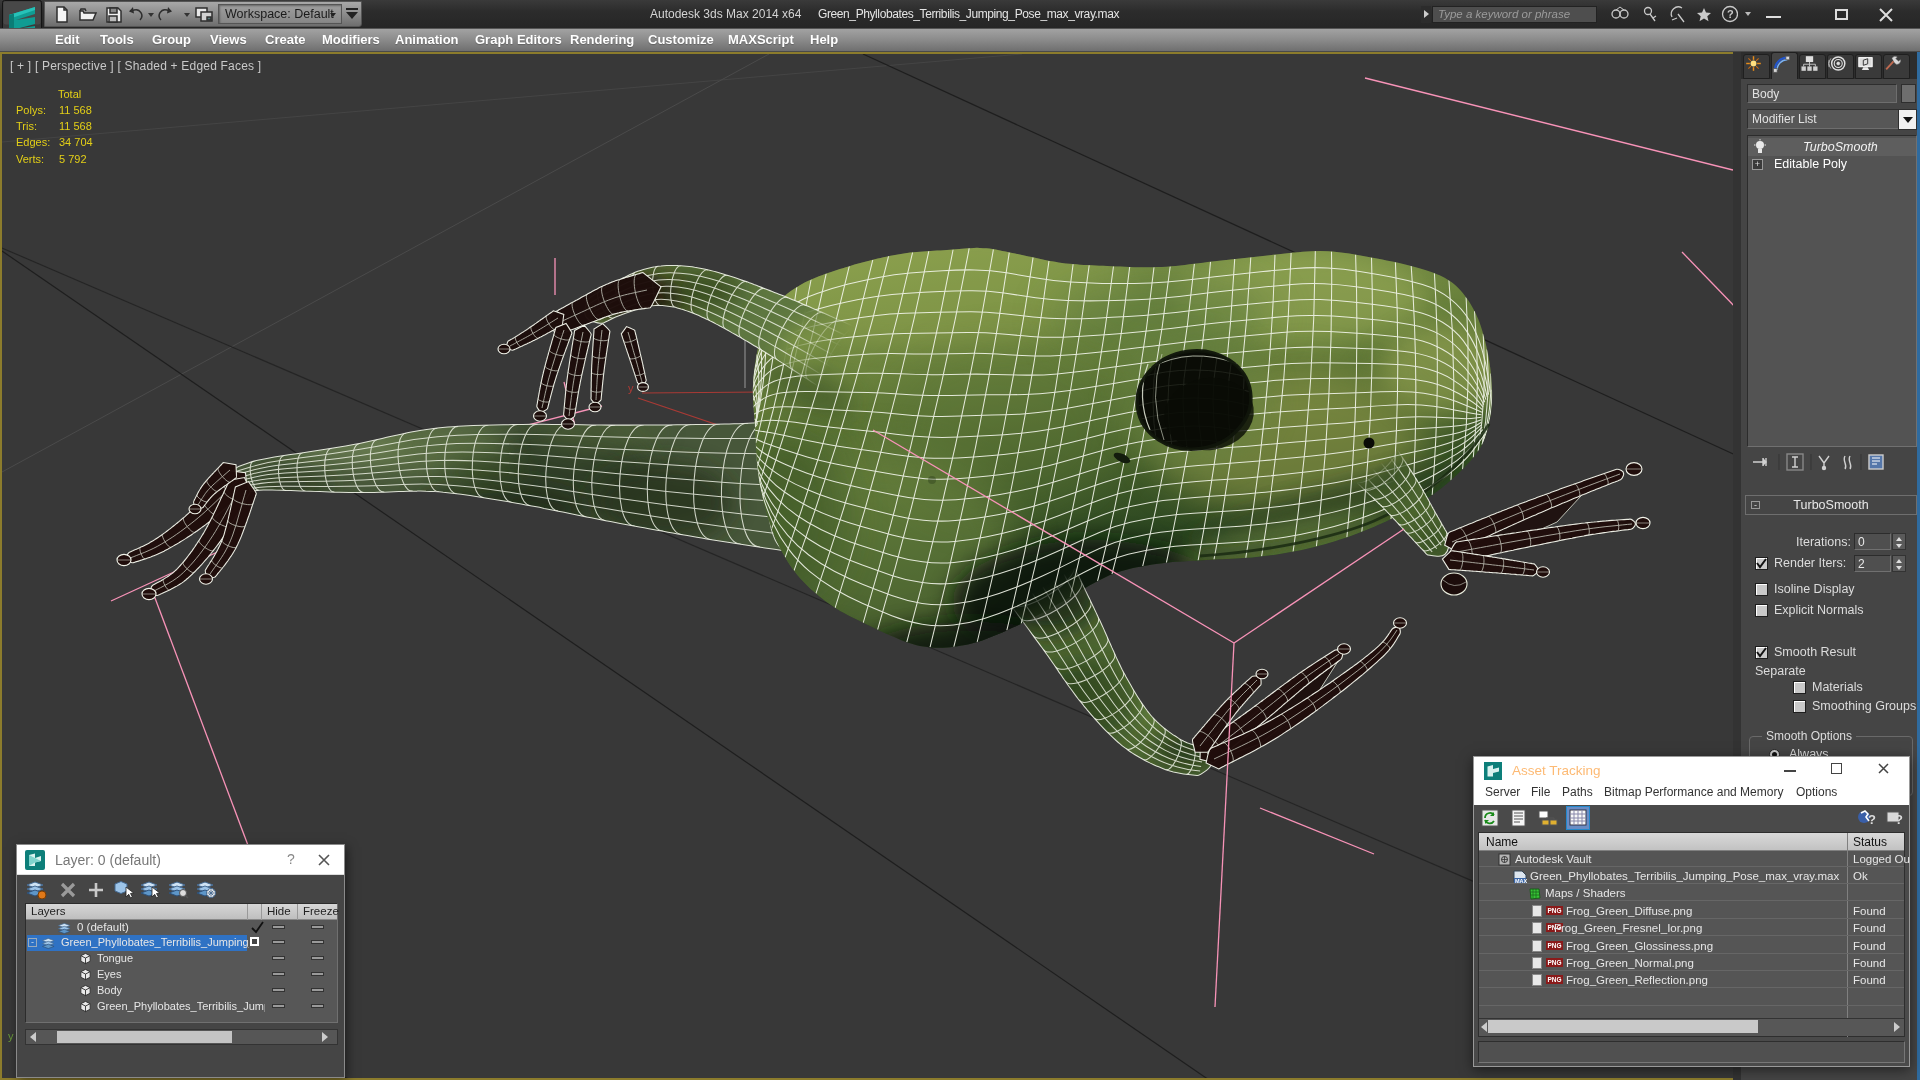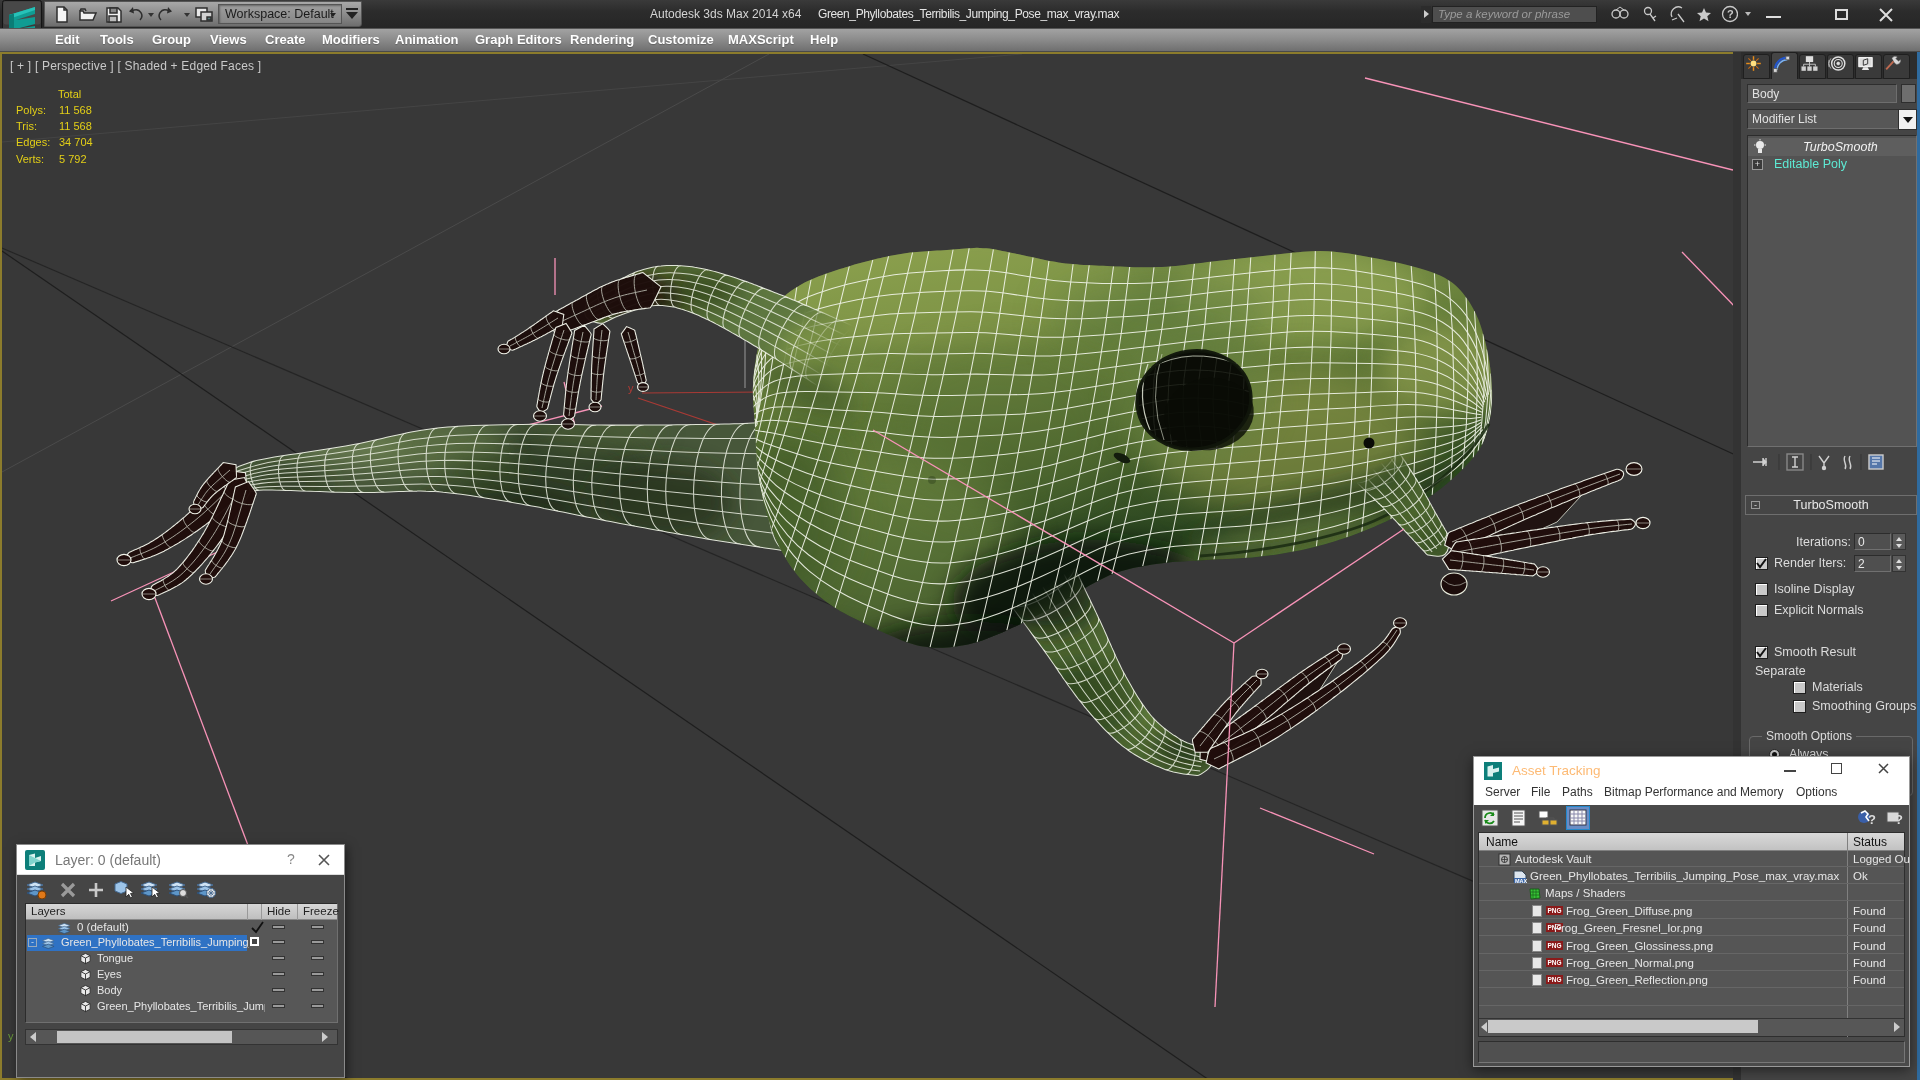--- a/index.html
+++ b/index.html
@@ -689,21 +689,21 @@
     <div class="abs" style="left:7px;top:86px;width:168px;height:18px;background:#5e5e5e"></div>
     <svg class="abs" style="left:12px;top:87px" width="14" height="16">
       <circle cx="7" cy="6" r="4" fill="#e9e9e9"></circle>
       <rect x="5" y="10" width="4" height="4" fill="#e9e9e9"></rect>
       <line x1="7" y1="0" x2="7" y2="1.5" stroke="#e9e9e9"></line>
       <line x1="1" y1="6" x2="2.5" y2="6" stroke="#e9e9e9"></line>
       <line x1="11.5" y1="6" x2="13" y2="6" stroke="#e9e9e9"></line>
     </svg>
     <div class="abs" style="left:62px;top:88px;color:#f2f2f2;font-size:12.5px;font-style:italic">TurboSmooth</div>
     <div class="abs" style="left:11px;top:107px;width:11px;height:11px;background:#3a3a3a;border:1px solid #999;color:#ddd;font-size:9px;line-height:9px;text-align:center">+</div>
-    <div class="abs" style="left:33px;top:105px;color:#5eead4;font-size:12.5px">Editable Poly</div>
+    <div class="abs" style="left:33px;top:105px;color:#ffffff;font-size:12.5px">Editable Poly</div>
     <div class="abs" style="left:6px;top:398px;width:170px;height:24px"></div>
     <svg class="abs" style="left:8px;top:398px" width="170" height="24" fill="none" stroke="#d0d0d0" stroke-width="1.4">
 <path d="M4,12 h10 m0,-4 v8 m3,-8 v8"></path>
       <path d="M14,8 l4,4 -4,4" fill="#d0d0d0" stroke="none"></path>
 <line x1="30" y1="4" x2="30" y2="20" stroke="#3a3a3a"></line>
 <rect x="38" y="4" width="16" height="16" stroke="#888"></rect>
       <path d="M46,7 v10 m-3,-10 h6 m-6,10 h6"></path>
 <line x1="62" y1="4" x2="62" y2="20" stroke="#3a3a3a"></line>
 <path d="M70,6 l5,7 5,-7 m-5,7 v5"></path>
       <circle cx="75" cy="18" r="1.5" fill="#d0d0d0"></circle>

